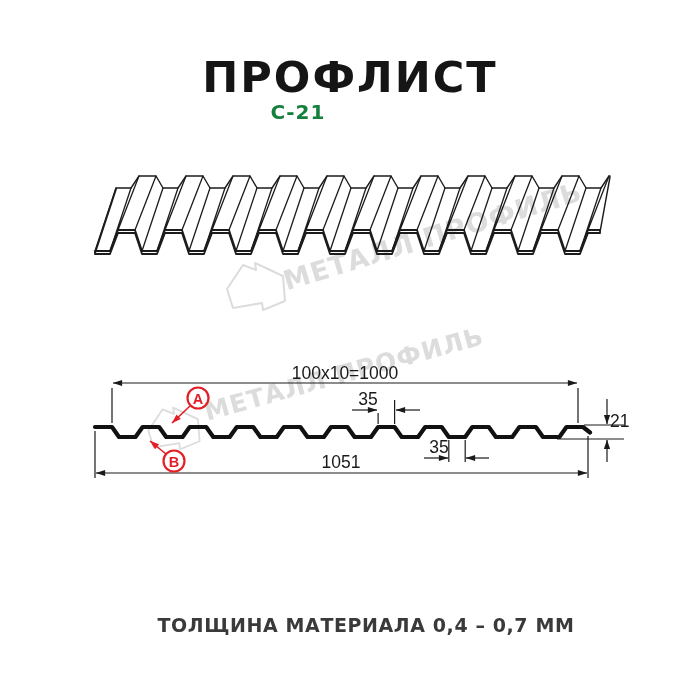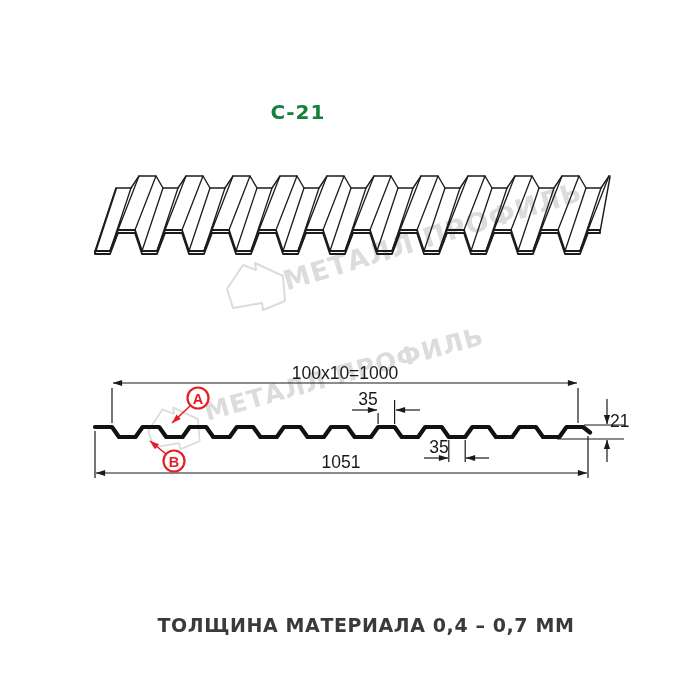--- a/index.html
+++ b/index.html
@@ -20,20 +20,21 @@
   .wm-logo.two{left:147px;top:405px;}
   svg.drawing{position:absolute;left:0;top:0;z-index:2;}
   .dim-text{font-family:"Liberation Sans","DejaVu Sans",sans-serif;font-size:17.5px;fill:#1a1a1a;}
   .callout-letter{font-family:"Liberation Sans","DejaVu Sans",sans-serif;font-size:14.5px;font-weight:700;}
 </style>
 </head>
 <body>
 
 <div class="page">
 
+  <div class="title">ПРОФЛИСТ</div>
   <div class="subtitle">С-21</div>
 
   <svg class="wm-logo one" width="60" height="52" viewBox="0 0 60 52">
     <path d="M1,29 L17,5 L30,10 L29,3 L57,16 L59,41 L37,50 L36,43 L7,48 Z" fill="none" stroke="#dcdcdc" stroke-width="2" stroke-linejoin="round"></path>
   </svg>
   <span class="wm-text one">МЕТАЛЛ ПРОФИЛЬ</span>
 
   <svg class="wm-logo two" width="54" height="46" viewBox="0 0 60 52">
     <path d="M1,29 L17,5 L30,10 L29,3 L57,16 L59,41 L37,50 L36,43 L7,48 Z" fill="none" stroke="#dcdcdc" stroke-width="2" stroke-linejoin="round"></path>
   </svg>

